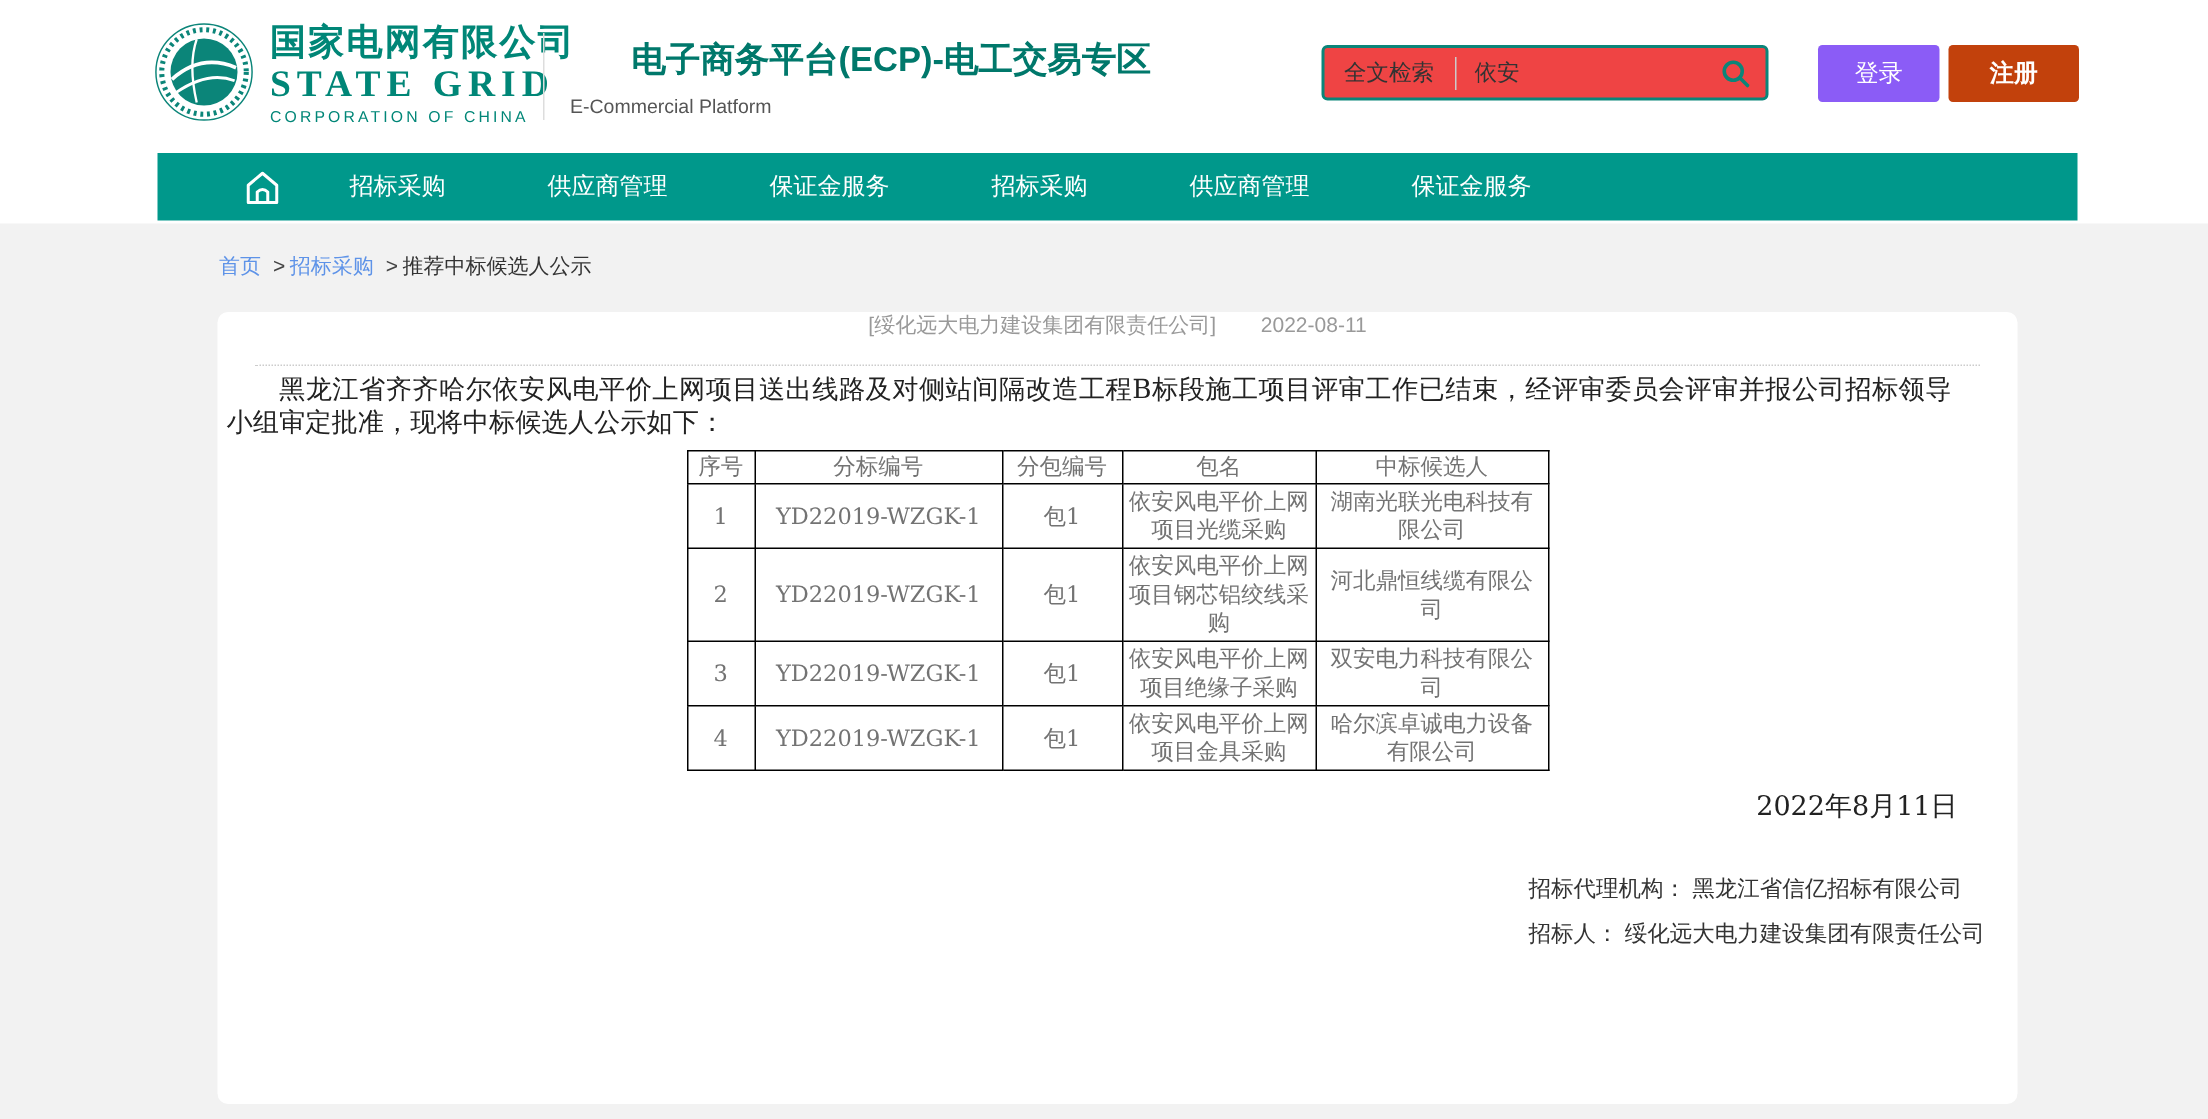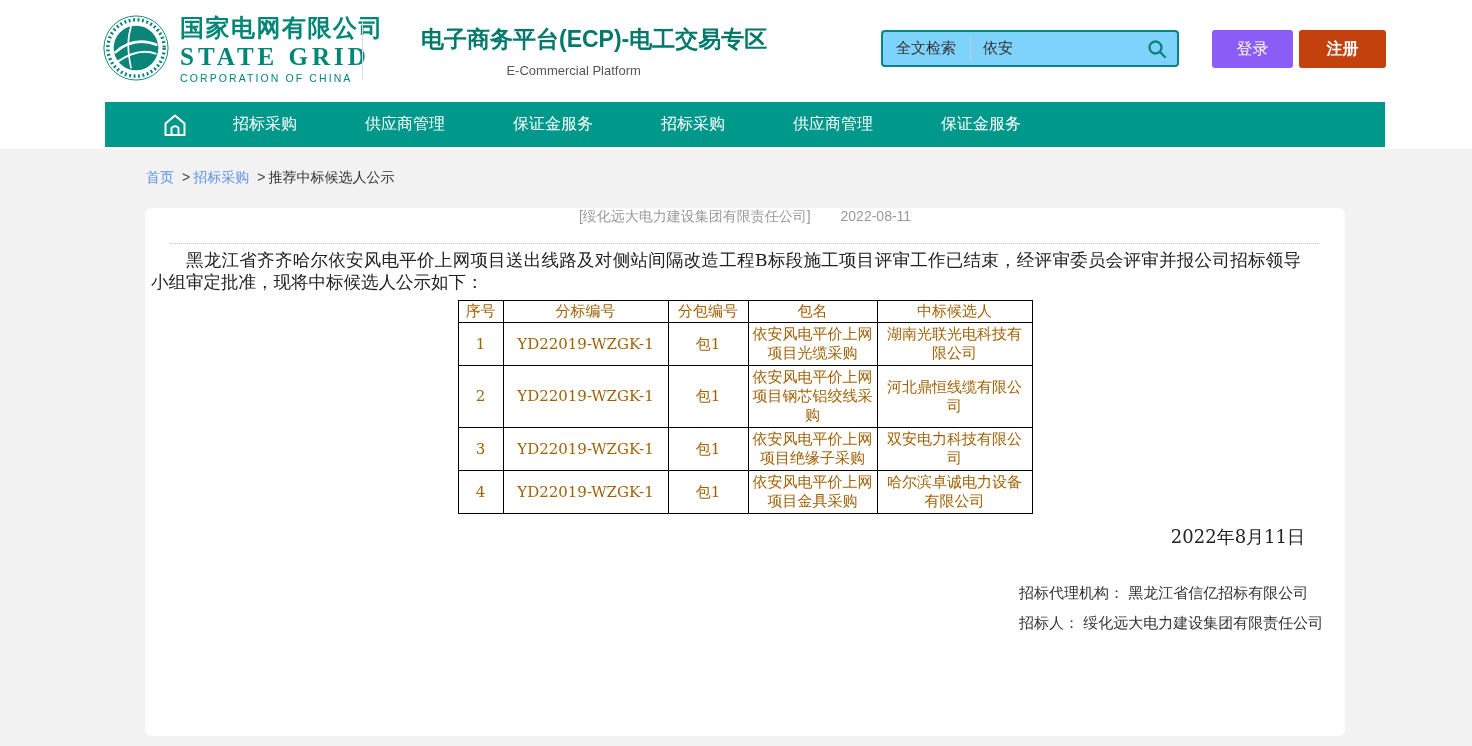--- a/index.html
+++ b/index.html
@@ -11,24 +11,24 @@
   .header { position: relative; height: 102px; background: #fff; }
   .logo-wrap { position: absolute; left: 102px; top: 12px; display: flex; align-items: center; cursor: pointer; }
   .logo-svg { width: 68px; height: 68px; }
   .logo-text { margin-left: 10px; color: #008677; }
   .company-cn { font-size: 24px; font-weight: bold; letter-spacing: 1.5px; white-space: nowrap; }
   .company-en { font-family: "Liberation Serif", serif; font-size: 25px; font-weight: bold; letter-spacing: 4px; margin-top: -1px; white-space: nowrap; }
   .company-en-sub { font-size: 10.5px; letter-spacing: 2.1px; margin-top: 1px; white-space: nowrap; }
   .vdivider { position: absolute; left: 362px; top: 22px; width: 1px; height: 58px; background: #ddd; }
   .platform { position: absolute; left: 380px; top: 24px; }
   .platform-cn { font-size: 23px; font-weight: bold; color: #00786B; white-space: nowrap; margin-left: 41px; }
-  .platform-en { font-size: 13px; color: #555; margin-top: 8px; text-align: center; }
+  .platform-en { font-size: 13px; color: #555; margin-top: 8px; }
 
   .search-box { position: absolute; left: 881px; top: 30px; width: 298px; height: 37px;
-    border: 2px solid #0B8579; border-radius: 4px; display: flex; align-items: center; background: #7dd3fc; }
+    border: 2px solid #0B8579; border-radius: 4px; display: flex; align-items: center; background: #ef4444; }
   .search-scope { padding: 0 14px 0 13px; font-size: 15px; color: #333; cursor: pointer; white-space: nowrap; }
   .search-div { width: 1px; height: 22px; background: #ccc; flex: none; }
   .search-input { border: none; outline: none; flex: 1; min-width: 0; padding: 0 0 0 12px; font-size: 15px; color: #333; font-family: inherit; background: transparent; }
   .search-icon { margin: 0 10px 0 4px; flex: none; display: flex; cursor: pointer; }
 
   .btn { position: absolute; top: 30px; height: 38px; border: none; border-radius: 3px;
     color: #fff; font-size: 16px; cursor: pointer; font-family: inherit; }
   .btn-login { left: 1212px; width: 81px; background: #8b5cf6; }
   .btn-register { left: 1299px; width: 87px; background: #c2410c; font-weight: bold; }
 
@@ -49,21 +49,21 @@
 
   .article-title { padding-top: 30px; margin: 0 70px; text-align: center; font-size: 23px; font-weight: bold; color: #000; line-height: 31px; }
   .article-meta { text-align: center; margin-top: 21px; font-size: 14px; color: #999; }
   .meta-date { margin-left: 26px; }
   .dotted { margin: 17px 25px 0; border-bottom: 1px dotted #ccc; height: 0; }
 
   .serif { font-family: "DejaVu Serif", serif; }
   .batch { text-align: center; margin-top: 30px; font-size: 17px; color: #222; }
   .body-para { margin: 5px 44px 0 6px; font-size: 17.5px; color: #222; line-height: 22px; text-indent: 2em; text-align: justify; }
 
-  .win-table { margin: 7px auto 0; border-collapse: collapse; font-size: 15px; color: #a16207; text-align: center; table-layout: fixed; }
+  .win-table { margin: 7px auto 0; border-collapse: collapse; font-size: 15px; color: #737373; text-align: center; table-layout: fixed; }
   .win-table th, .win-table td { border: 1px solid #000; font-weight: normal; line-height: 19px; padding: 2px 3px; word-break: break-all; }
   .win-table th { height: 22px; padding: 0 3px; }
 
   .sign-date { text-align: right; margin: 11px 40px 0 0; font-size: 18px; color: #222; }
   .agency-block { margin: 29px 0 0 874px; font-size: 15px; color: #333; line-height: 30px; }
 </style>
 </head>
 <body>
 
 <div class="header">

